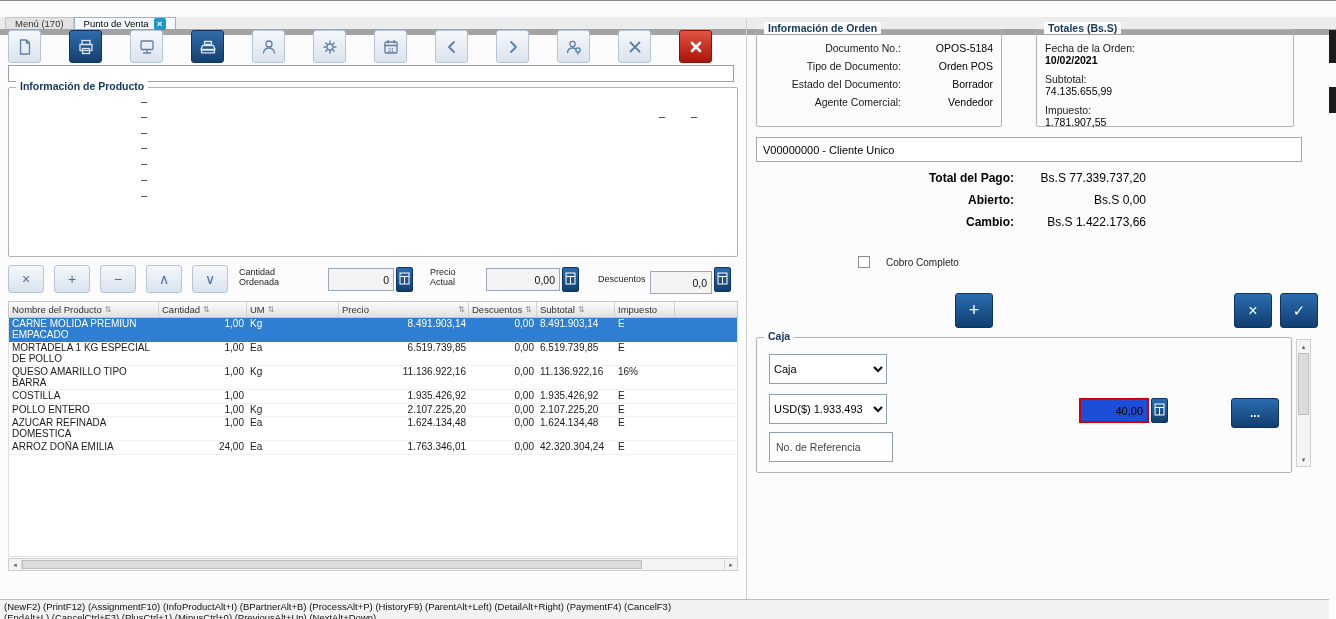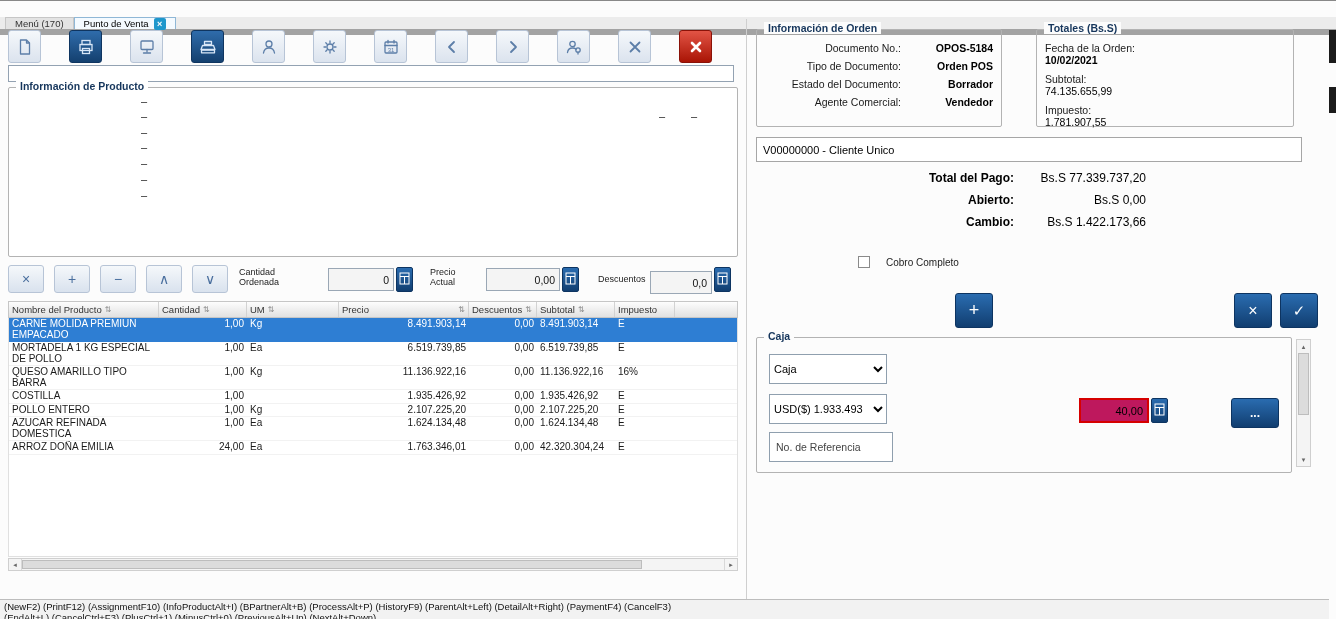--- a/index.html
+++ b/index.html
@@ -59,37 +59,37 @@
   .vscroll .thumb{height:62px;background:#dcdcdc;border:1px solid #bdbdbd;margin:0 1px;cursor:pointer;}
   .vscroll .track{flex:1;}
 
   
   .statusbar{position:absolute;left:0;top:598px;width:1329px;height:21px;background:#f2f2f2;border-top:1px solid #bdbdbd;font-size:9.5px;color:#111;padding:2px 4px 0;line-height:10.5px;overflow:hidden;}
 
   
   .divider{position:absolute;left:746px;top:18px;width:1px;height:580px;background:#cfcfcf;}
   .info-row{display:flex;font-size:10.5px;margin:0 8px 6px;}
   .info-label{flex:1;text-align:right;color:#1a1a1a;padding-right:8px;}
-  .info-value{width:84px;text-align:right;font-weight:bold;color:#000;}
+  .info-value{width:84px;text-align:right;font-weight:normal;color:#000;}
   .tot-row{display:flex;justify-content:space-between;font-size:10.5px;margin:0 8px 7px;align-items:baseline;flex-direction:column;}
   .tot-label{color:#1a1a1a;}
   .tot-value{text-align:right;color:#000;}
   .bold{font-weight:bold;}
   .grand .tot-value{font-size:10px;font-weight:bold;}
   .customer-input{position:absolute;left:756px;top:136px;width:546px;height:25px;border:1px solid #a6a6a6;background:#fff;font-size:11px;padding:0 6px;color:#000;}
   .pay-row{position:absolute;left:856px;width:290px;display:flex;font-size:12px;}
   .pay-label{width:168px;text-align:right;font-weight:bold;padding-right:10px;color:#000;}
   .pay-value{flex:1;text-align:right;color:#000;}
   .checkbox-row{position:absolute;left:858px;top:255px;display:flex;align-items:center;gap:16px;font-size:10px;color:#222;}
   .checkbox{width:12px;height:12px;border:1px solid #8a8a8a;background:#fff;display:inline-block;cursor:pointer;}
   .bluebtn{position:absolute;background:linear-gradient(#2a6cb0,#113e70);border:1px solid #0d3461;border-radius:3px;color:#fff;display:flex;align-items:center;justify-content:center;cursor:pointer;}
   select{border:1px solid #8f9fae;background:#fff;font-size:11px;font-family:"Liberation Sans",sans-serif;color:#000;}
   .caja-select1{position:absolute;left:12px;top:16px;width:118px;height:30px;}
   .caja-select2{position:absolute;left:12px;top:56px;width:118px;height:30px;}
-  .amount-input{position:absolute;left:322px;top:60px;width:70px;height:25px;border:2px solid #d60000;background:#be185d;font-size:11px;text-align:right;padding:0 4px;color:#000;}
+  .amount-input{position:absolute;left:322px;top:60px;width:70px;height:25px;border:2px solid #d60000;background:#1d4ed8;font-size:11px;text-align:right;padding:0 4px;color:#000;}
   .ref-input{position:absolute;left:12px;top:94px;width:124px;height:30px;border:1px solid #8f9fae;background:#fff;font-size:10.5px;padding:0 6px;color:#333;}
   .ref-input::placeholder{color:#444;opacity:1;}
   .edgebar{position:absolute;left:1329px;width:7px;background:#1b1b1b;}
 </style>
 </head>
 <body>
 
 <div class="screen">
 
   <div class="tabbar">

